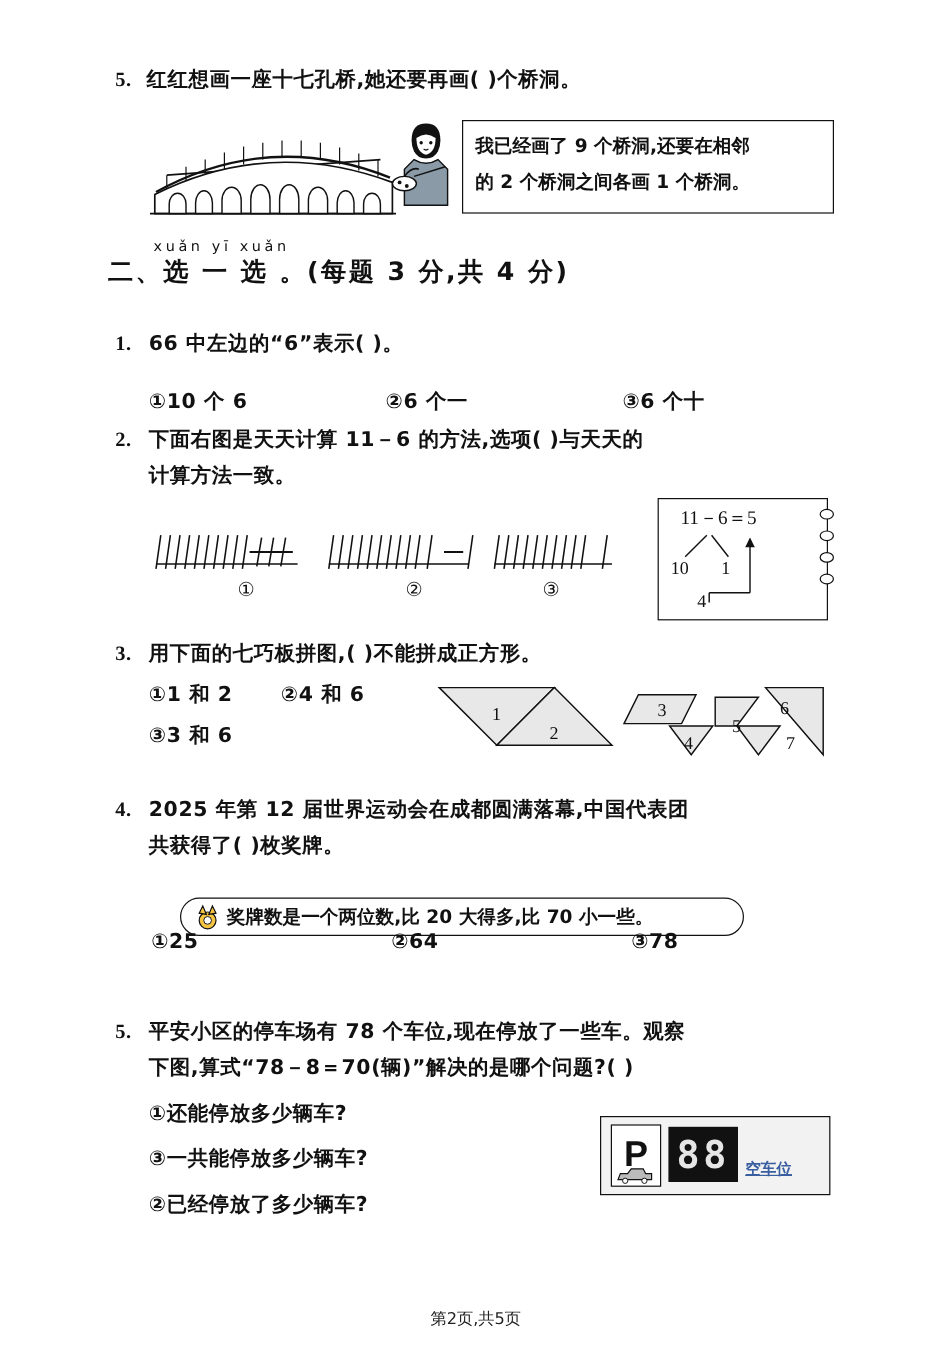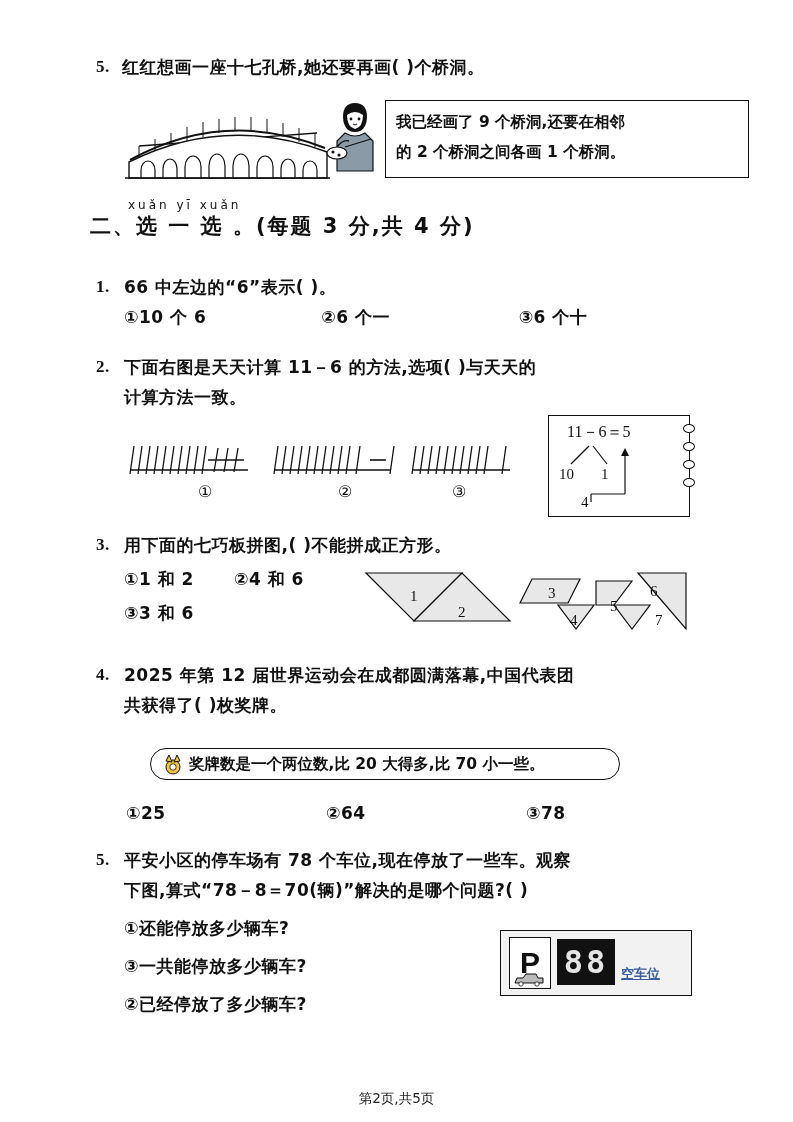--- a/index.html
+++ b/index.html
@@ -19,21 +19,21 @@
   .cn{font-family:"DejaVu Sans","Liberation Sans",sans-serif;font-weight:600;}
   .txt{font-size:17px;line-height:30px;letter-spacing:.5px;}
   
   #q5top{left:96px;top:52px;width:620px;}
   #q5top .line{display:flex;align-items:flex-start;}
   #q5top .idx{width:26px;}
   
   .bridge{position:absolute;left:125px;top:100px;width:205px;height:80px;}
   .girl{position:absolute;left:325px;top:95px;width:60px;height:85px;}
   .bubble{
-    position:absolute;left:385px;top:100px;width:364px;height:78px;
+    position:absolute;left:385px;top:100px;width:310px;height:78px;
     border:1.6px solid #111;background:#fff;
     padding:6px 10px;box-sizing:border-box;
     font-size:15.5px;line-height:30px;
   }
   
   #sect2{left:90px;top:198px;}
   #sect2 .pinyin{font-size:12px;letter-spacing:3px;font-family:"DejaVu Sans",sans-serif;margin-left:38px;}
   #sect2 .title{font-size:21px;font-weight:bold;letter-spacing:2px;font-family:"DejaVu Sans","Liberation Sans",sans-serif;}
   
   .item{position:absolute;left:96px;width:620px;}
@@ -134,21 +134,21 @@
 
   <div class="q" id="sect2">
     <div class="pinyin">xuǎn yī xuǎn</div>
     <div class="title">二、选 一 选 。(每题 3 分,共 4 分)</div>
   </div>
 
   <div class="item txt" style="top:272px;">
     <span class="num idx">1.</span>
     <div class="body">
       <div class="cn">66 中左边的“6”表示(        )。</div>
-      <div class="opts" style="margin-top:0;justify-content:flex-end;">
+      <div class="opts" style="margin-top:18px;justify-content:flex-end;">
         <div class="opt cn">①10 个 6</div>
         <div class="opt cn">②6 个一</div>
         <div class="opt cn">③6 个十</div>
       </div>
     </div>
   </div>
 
   <div class="item txt" style="top:352px;">
     <span class="num idx">2.</span>
     <div class="body">
@@ -276,21 +276,21 @@
 
   <div class="banner cn">
     <svg class="medal" viewBox="0 0 24 24">
       <circle cx="12" cy="14" r="7" fill="#f5c542" stroke="#111" stroke-width="1"></circle>
       <path d="M8,2 l3,7 -6,-1z M16,2 l-3,7 6,-1z" fill="#f5c542" stroke="#111" stroke-width="1"></path>
       <circle cx="12" cy="14" r="3.2" fill="#fff" stroke="#111" stroke-width=".8"></circle>
     </svg>
     <span>奖牌数是一个两位数,比 20 大得多,比 70 小一些。</span>
   </div>
 
-  <div style="position:absolute;left:126px;top:798px;width:600px;display:flex;" class="txt">
+  <div style="position:absolute;left:126px;top:770px;width:600px;display:flex;" class="txt">
     <div style="width:200px;" class="cn">①25</div>
     <div style="width:200px;" class="cn">②64</div>
     <div style="width:200px;" class="cn">③78</div>
   </div>
 
   <div class="item txt" style="top:845px;">
     <span class="num idx">5.</span>
     <div class="body">
       <div class="cn">平安小区的停车场有 78 个车位,现在停放了一些车。观察</div>
       <div class="cn">下图,算式“78－8＝70(辆)”解决的是哪个问题?(        )</div>

